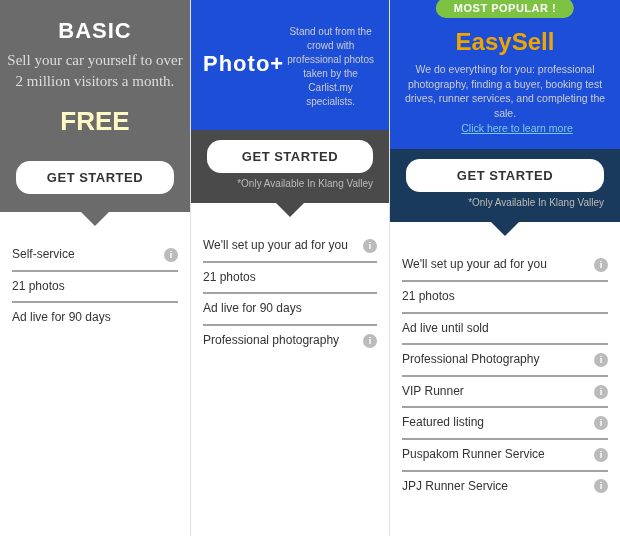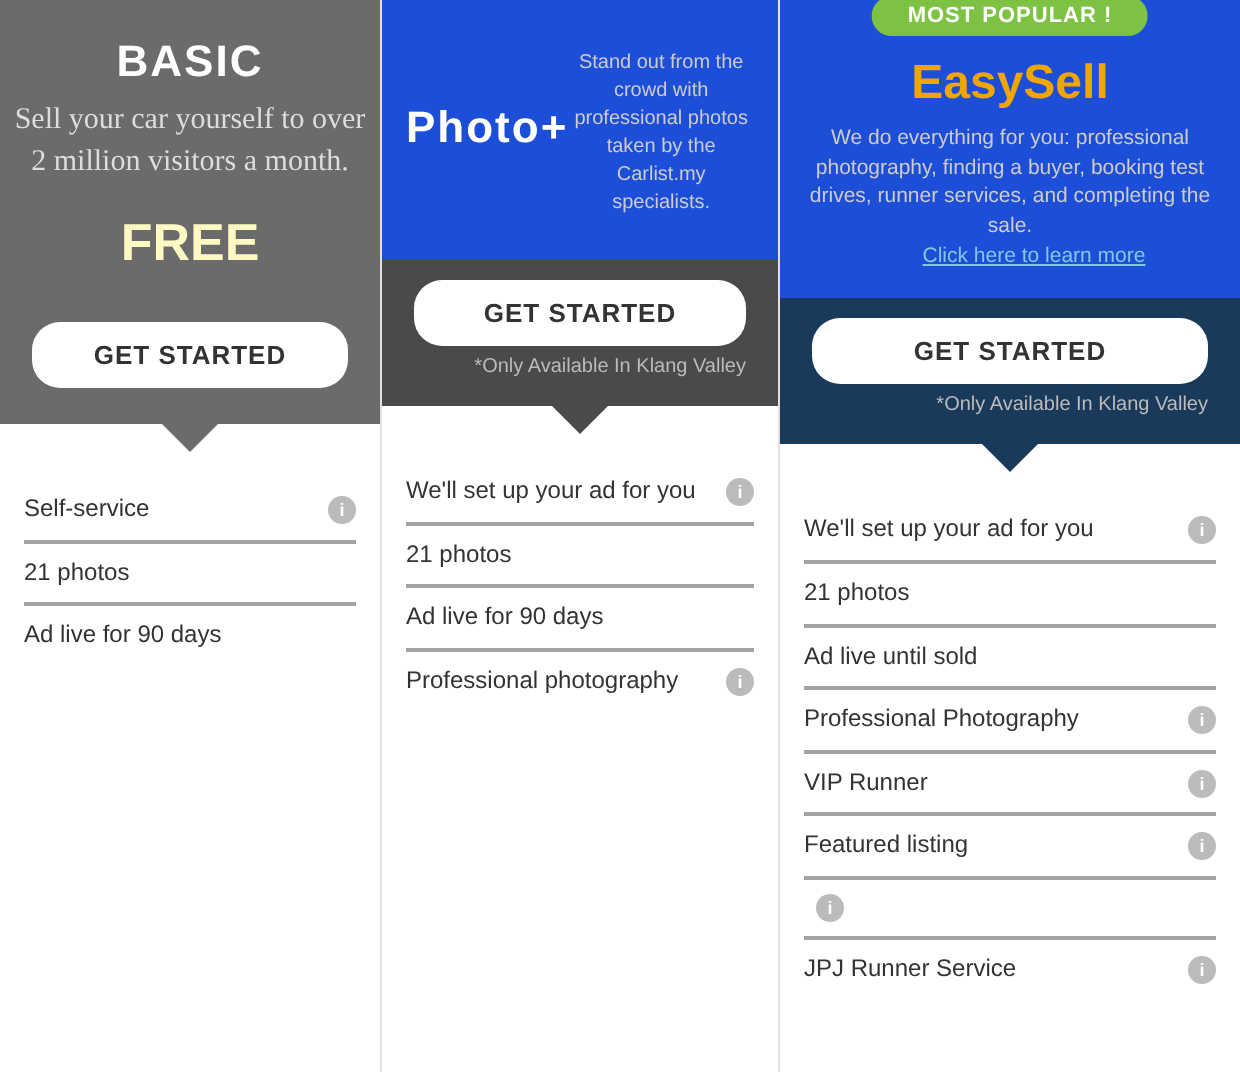--- a/index.html
+++ b/index.html
@@ -346,20 +346,21 @@
         </div>
         <div class="feature-item">
           <span class="feature-label">VIP Runner</span>
           <div class="info-icon">i</div>
         </div>
         <div class="feature-item">
           <span class="feature-label">Featured listing</span>
           <div class="info-icon">i</div>
         </div>
         <div class="feature-item">
+          <span class="feature-label">Puspakom Runner Service</span>
           <div class="info-icon">i</div>
         </div>
         <div class="feature-item">
           <span class="feature-label">JPJ Runner Service</span>
           <div class="info-icon">i</div>
         </div>
       </div>
   </div>
 
 </div>

